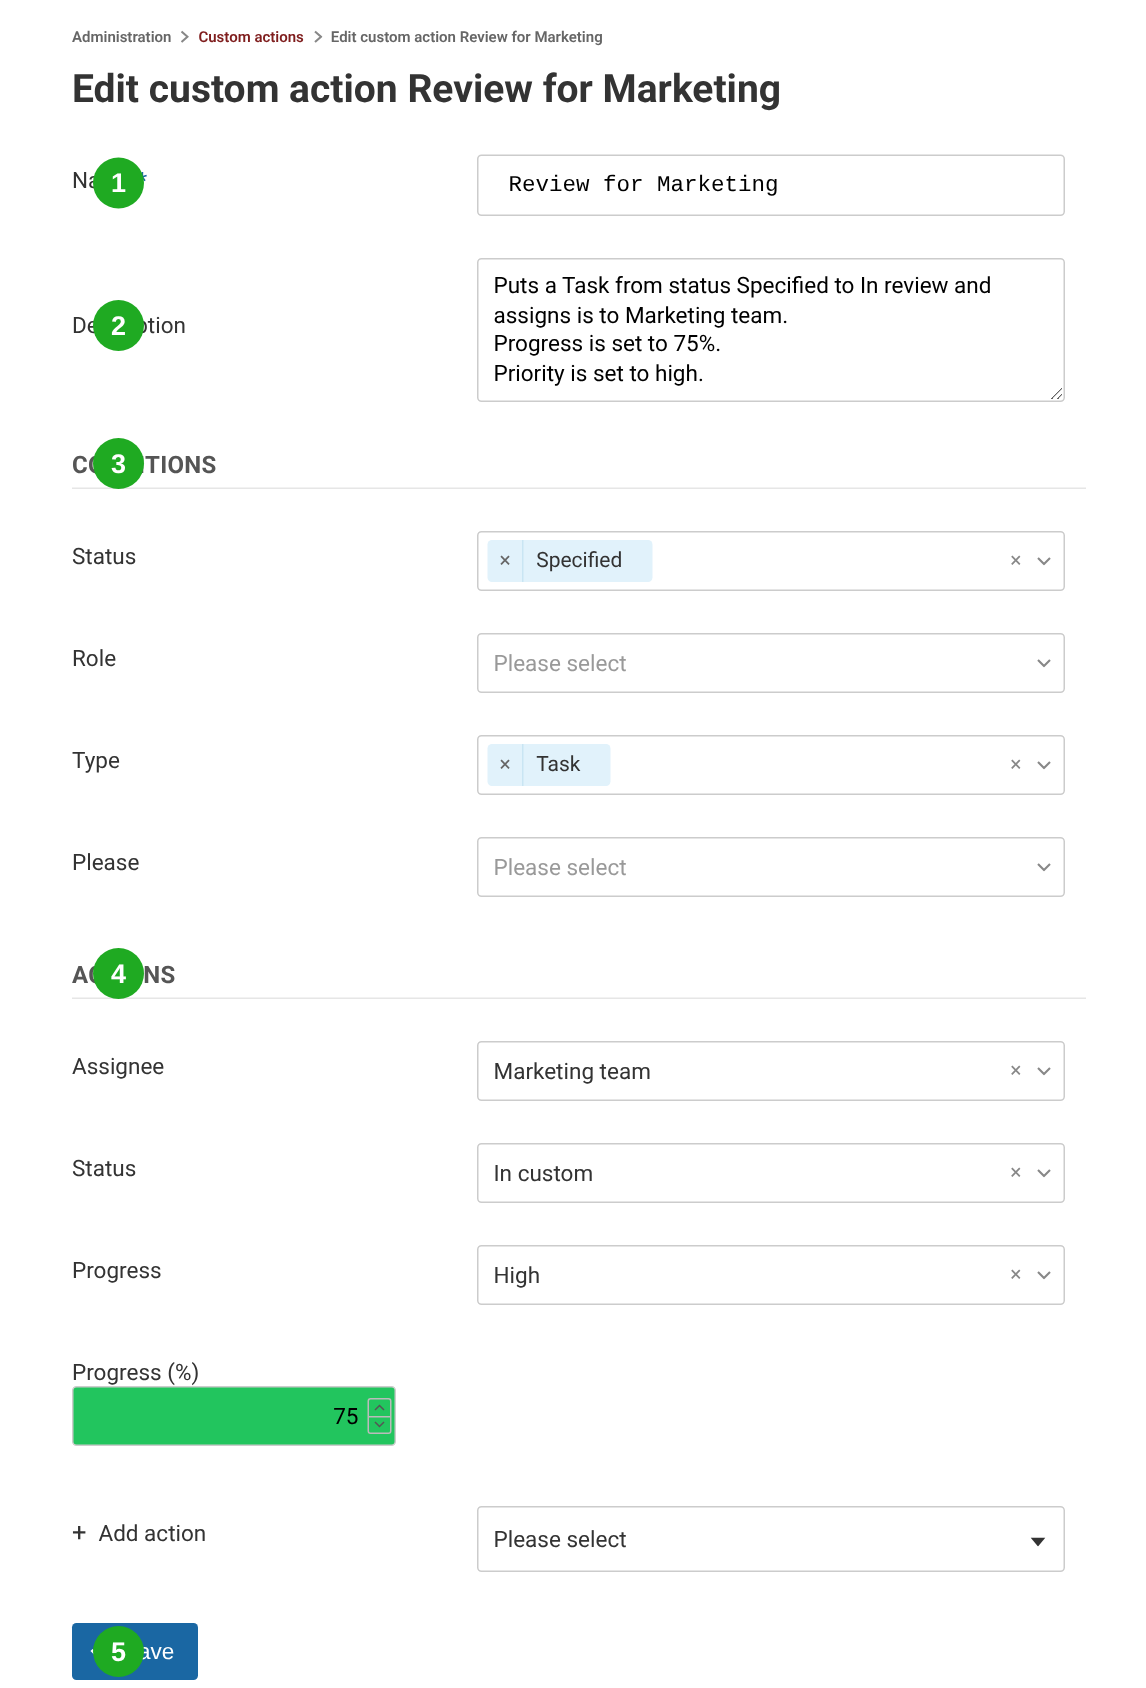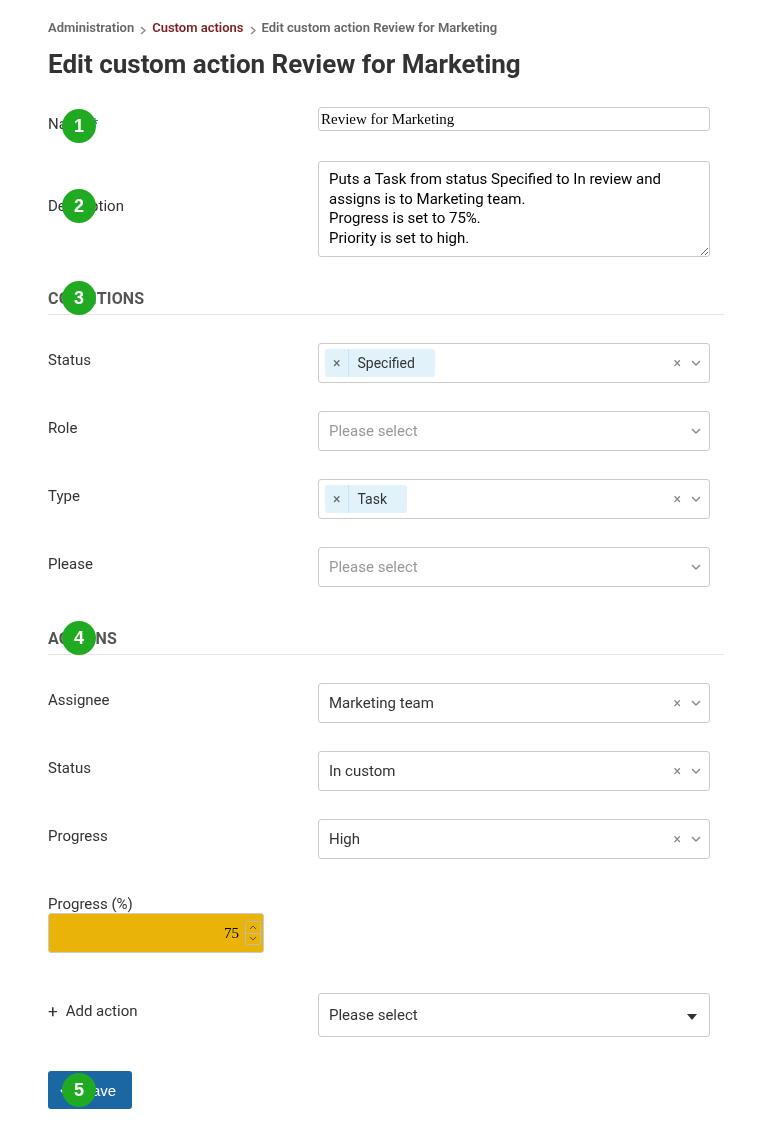--- a/index.html
+++ b/index.html
@@ -6,26 +6,26 @@
   body {
     margin: 0;
     font-family: -apple-system, BlinkMacSystemFont, "Segoe UI", Roboto, "Helvetica Neue", Arial, sans-serif;
     background: #fff;
     color: #333;
     font-size: 15px;
     width: 764px;
   }
   .page { padding: 20px 40px 40px 48px; position: relative; }
   .breadcrumb {
-    font-size: 13px;
+    font-size: 10px;
     color: #666;
     font-weight: 600;
     padding-bottom: 8px;
     display: flex;
-    align-items: flex-end;
+    align-items: flex-start;
     gap: 6px;
   }
   .breadcrumb a { color: #7f1d1d; text-decoration: none; }
   .breadcrumb span.sep svg { display:block; }
   h1 {
     font-size: 26px;
     color: #333;
     margin: 6px 0 28px 0;
     font-weight: 700;
   }
@@ -37,26 +37,26 @@
   .form-row .lbl {
     width: 270px;
     flex-shrink: 0;
     padding-top: 8px;
     font-size: 15px;
   }
   .form-row .lbl .req { color: #1a67a3; }
   .form-row .ctl { flex: 1; }
   input[type=text].plain {
     width: 392px;
-    height: 24px;
+    height: 41px;
     border: 1px solid #ccc;
     border-radius: 3px;
-    padding: 0 2px;
+    padding: 0 20px;
     font-size: 15px;
-    font-family: Liberation Serif, serif;
+    font-family: Liberation Mono, monospace;
   }
   textarea.plain {
     width: 392px;
     height: 96px;
     border: 1px solid #ccc;
     border-radius: 3px;
     padding: 8px 10px;
     font-size: 15px;
     font-family: inherit;
     line-height: 1.3;
@@ -121,22 +121,21 @@
     align-items:center;
   }
   .num-wrapper {
     width: 216px;
     height: 40px;
     border: 1px solid #ccc;
     border-radius: 3px;
     display: flex;
     align-items: center;
     position: relative;
-    background:#eab308;
-    font-family:Liberation Serif, serif;
+    background:#22c55e;
   }
   .num-wrapper input{
     border:none;
     outline:none;
     width:100%;
     height:100%;
     padding: 0 24px 0 10px;
     font-size:15px;
     text-align:right;
     background:transparent;

